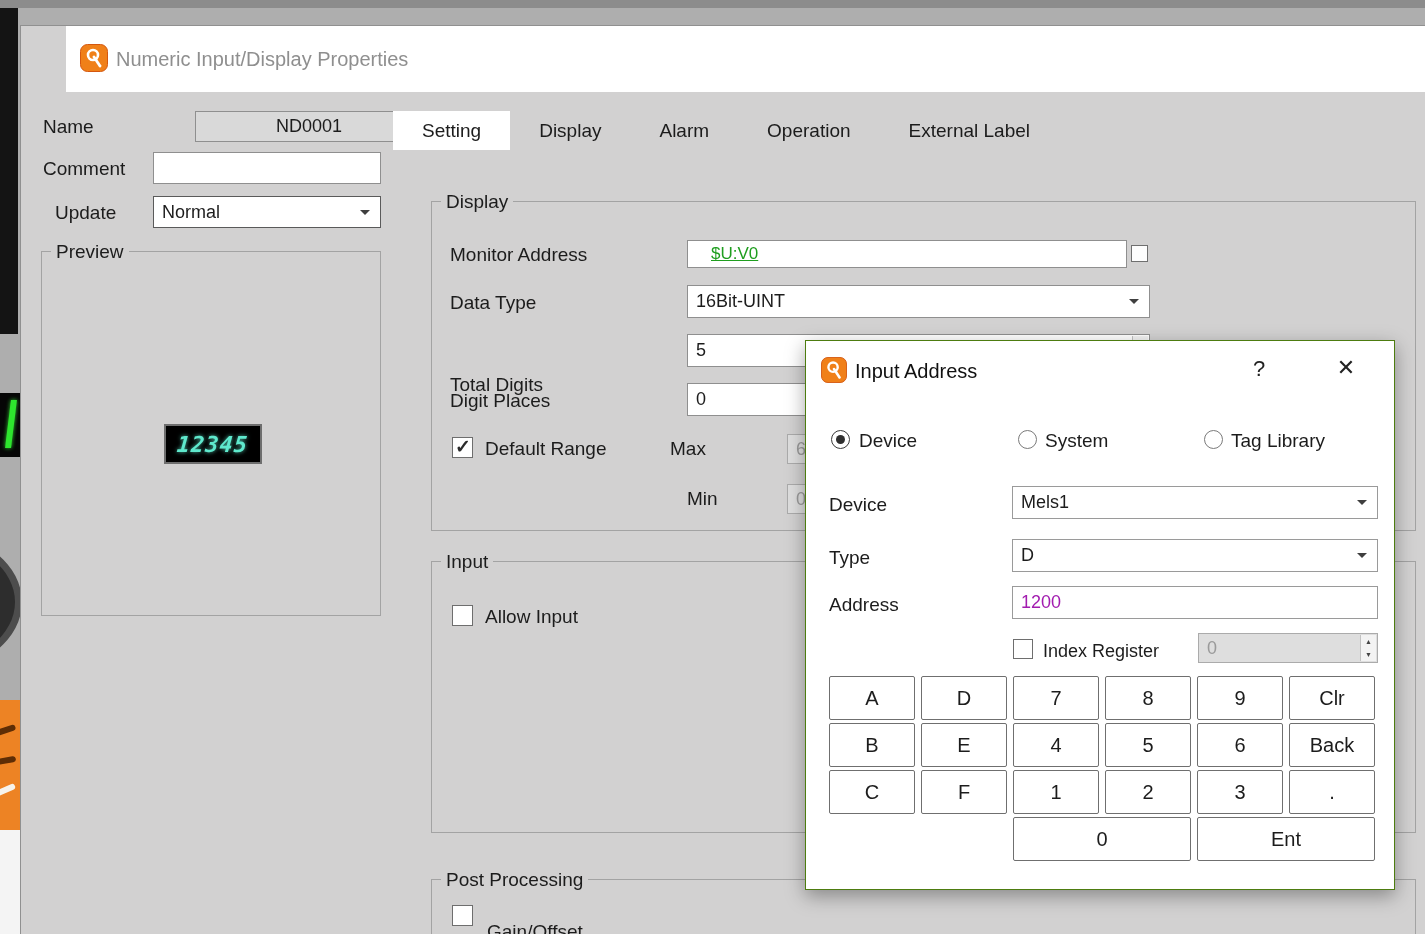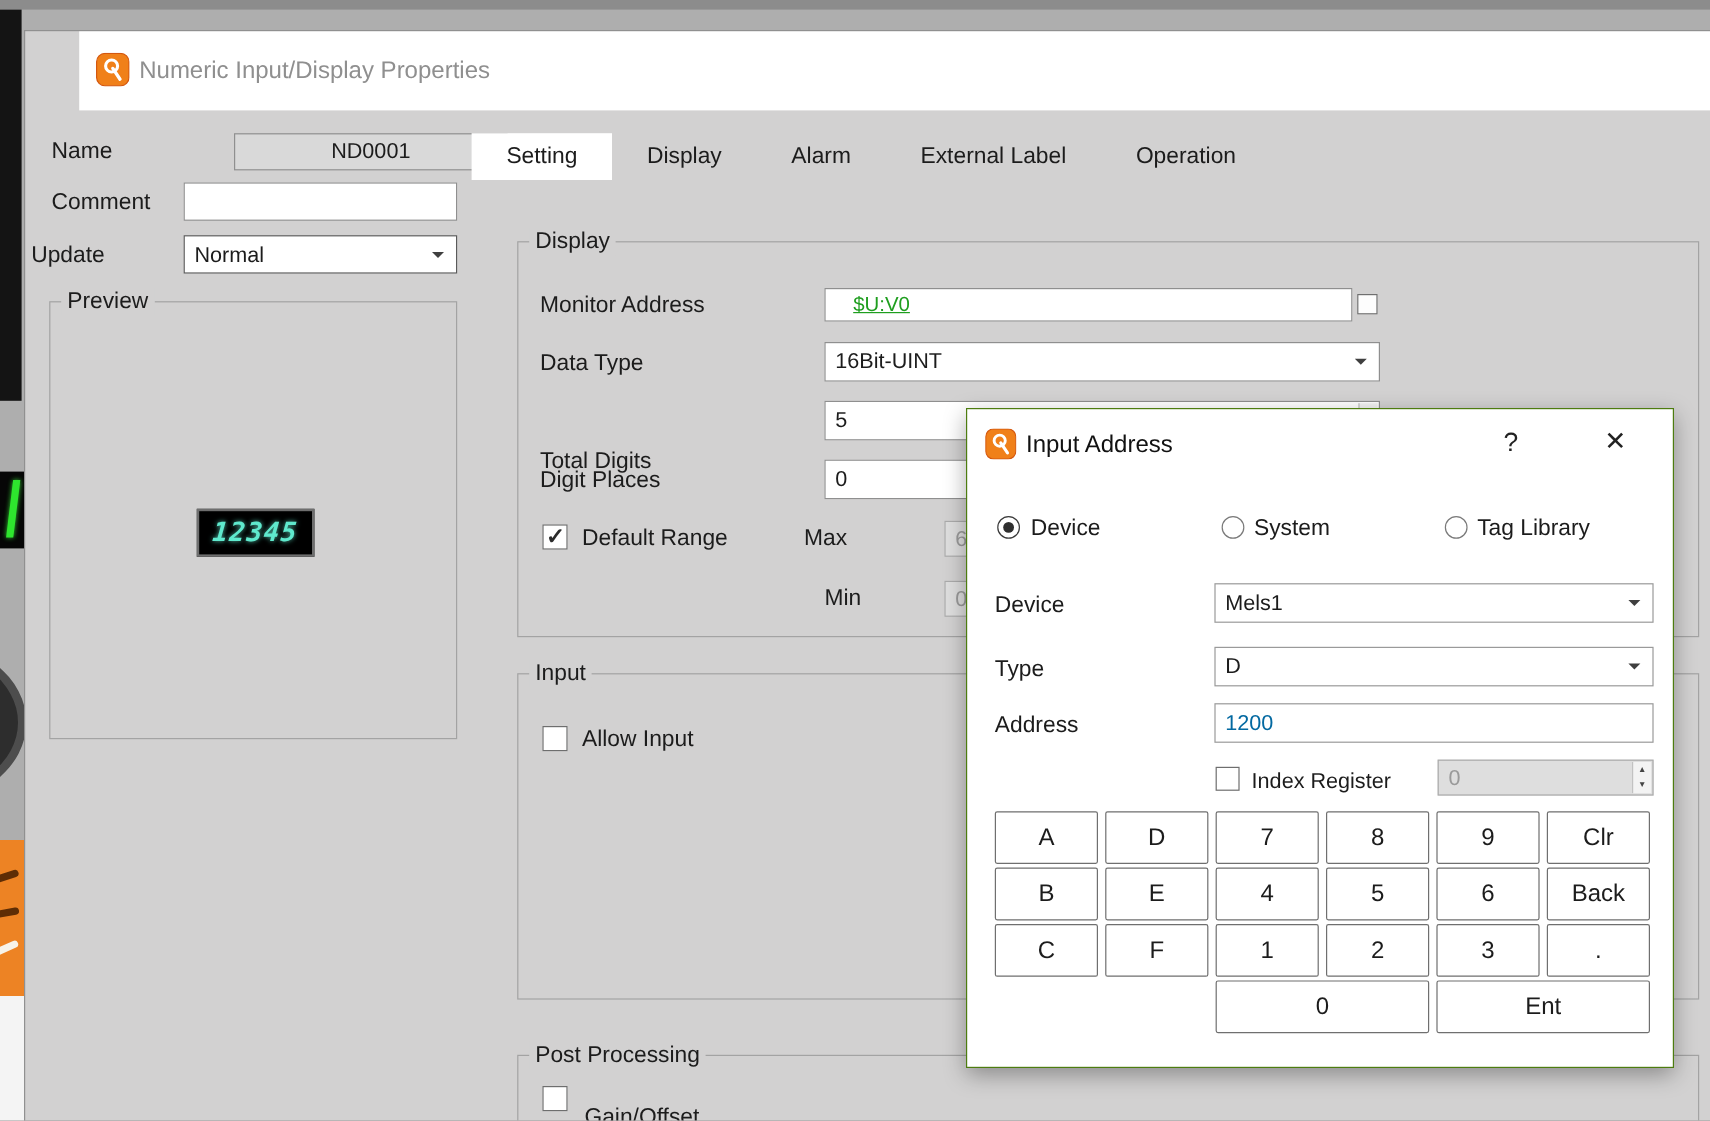--- a/index.html
+++ b/index.html
@@ -22,21 +22,21 @@
 
   
   .dlg-main { position:absolute; left:20px; top:25px; width:1406px; height:910px; background:#d2d1d1; border:1px solid #909090; z-index:1; overflow:hidden; }
   .dlg-main-titlebar { position:absolute; left:0; top:0; width:100%; height:66px; background:#ffffff;margin-left:45px; }
   .app-icon { position:absolute; left:14px; top:18px; width:28px; height:28px; }
   .dlg-main-title { position:absolute; left:50px; top:0; line-height:66px; font-size:20px; color:#8f8f8f; }
 
   .lbl { position:absolute; font-size:19px; line-height:31px; }
   .lbl-name { left:22px; top:85px; }
   .lbl-comment { left:22px; top:127px; }
-  .lbl-update { left:5px; top:171px; }
+  .lbl-update { left:34px; top:171px; }
 
   .field { position:absolute; background:#fff; border:1px solid #8f8f8f; font-size:18px; line-height:30px; padding:0 8px; white-space:nowrap; overflow:hidden; }
   .name-field { left:132px; top:85px; width:228px; height:31px; background:#d9d9d9; text-align:center; line-height:29px;margin-left:42px; }
   .comment-field { left:132px; top:126px; width:228px; height:32px; }
   .update-dropdown { left:132px; top:170px; width:228px; height:32px; border-color:#5a5a5a; }
 
   .dropdown { padding-right:26px; }
   .dropdown::after { content:""; position:absolute; right:10px; top:13px; border:5px solid transparent; border-top-color:#3f3f3f; }
 
   .groupbox { position:absolute; border:1px solid #a3a3a3; }
@@ -99,21 +99,21 @@
   .r-system { left:212px; top:89px; } .rl-system { left:239px; top:89px; }
   .r-taglib { left:398px; top:89px; } .rl-taglib { left:425px; top:89px; }
 
   .addr-lbl { position:absolute; font-size:19px; line-height:24px; white-space:nowrap; }
   .lbl-device { left:23px; top:152px; }
   .device-dropdown { left:206px; top:145px; width:366px; height:33px; line-height:31px; border-color:#9a9a9a; }
   .lbl-type { left:23px; top:205px; }
   .type-dropdown { left:206px; top:198px; width:366px; height:33px; line-height:31px; border-color:#9a9a9a; }
   .lbl-address { left:23px; top:252px; }
   .address-field { left:206px; top:245px; width:366px; height:33px; line-height:31px; border-color:#9a9a9a; }
-  .addr-green { color:#0369a1; }
+  .addr-green { color:#a21caf; }
 
   .cb-indexreg { left:207px; top:298px; width:20px; height:20px; }
   .lbl-indexreg { left:237px; top:298px; font-size:18px; }
   .indexreg-field { left:392px; top:292px; width:180px; height:30px; line-height:28px; }
 
   .keypad { position:absolute; left:23px; top:335px; display:grid; grid-template-columns:repeat(6,86px); grid-auto-rows:44px; gap:3px 6px; }
   .key { background:#fff; border:1px solid #6f6f6f; border-radius:2px; display:flex; align-items:center; justify-content:center; font-size:20px; }
   .key-zero { grid-column:3 / span 2; }
   .key-ent  { grid-column:5 / span 2; }
 </style>
@@ -163,22 +163,22 @@
       <span class="legend">Preview</span>
       <div class="lcd">
         <span class="lcd-text">12345</span>
       </div>
     </div>
 
     <div class="tabbar">
       <div class="tab active">Setting</div>
       <div class="tab">Display</div>
       <div class="tab">Alarm</div>
+      <div class="tab">Operation</div>
       <div class="tab">External Label</div>
-      <div class="tab">Operation</div>
     </div>
 
     <div class="groupbox display-group">
       <span class="legend">Display</span>
 
       <div class="dg-lbl lbl-monitor">Monitor Address</div>
       <div class="field monitor-field">
         <span class="green-link">$U:V0</span>
       </div>
       <div class="browse-btn"></div>

